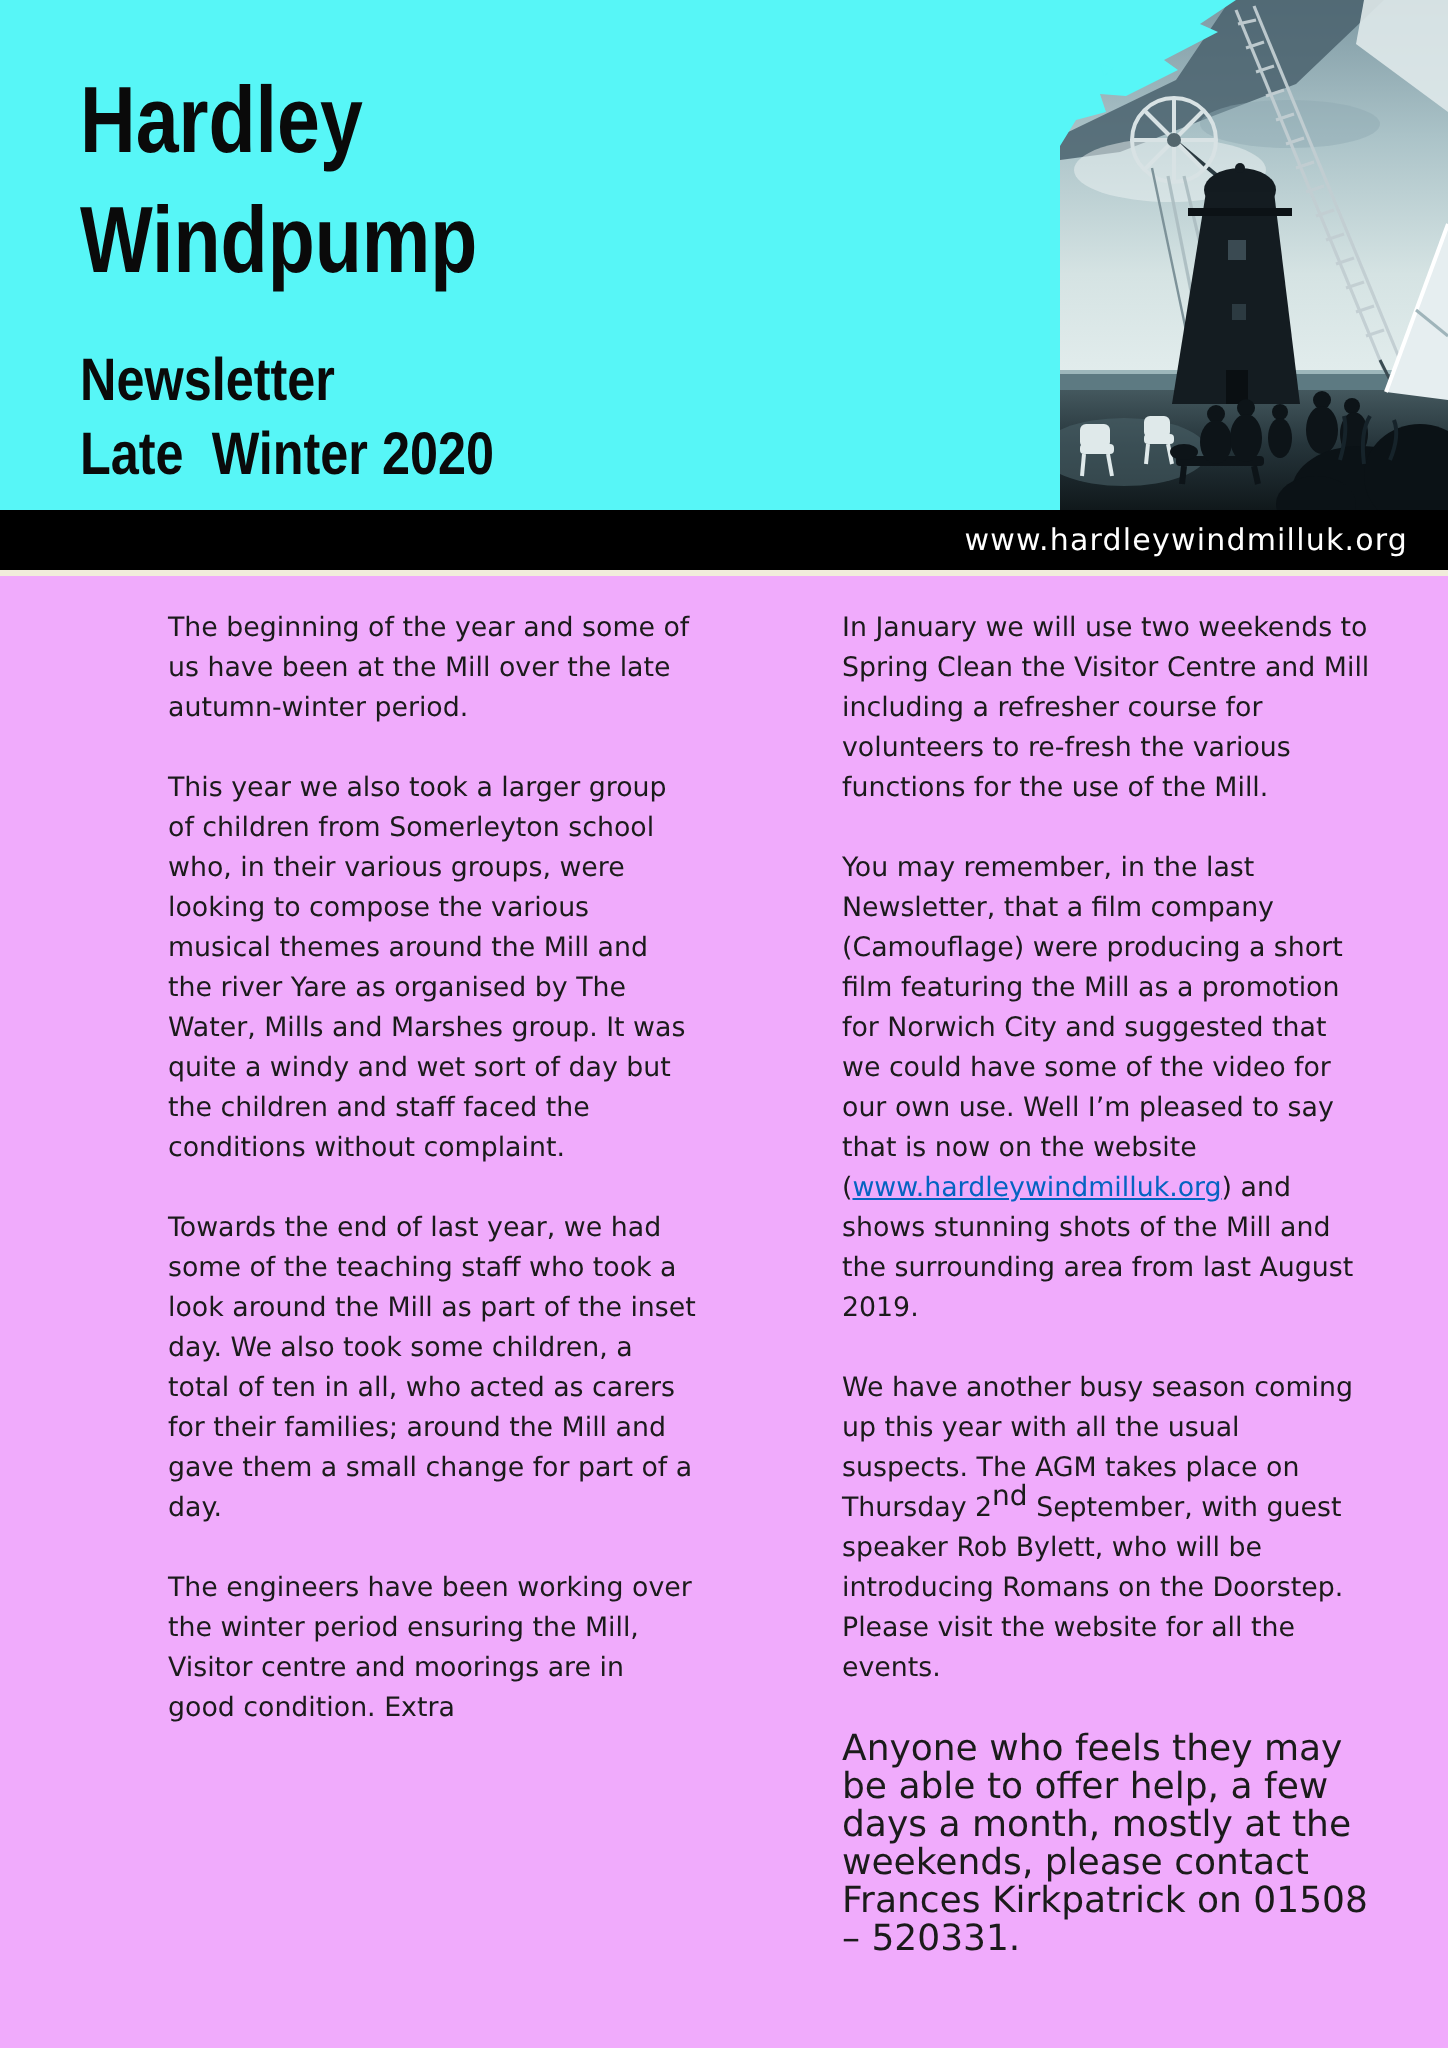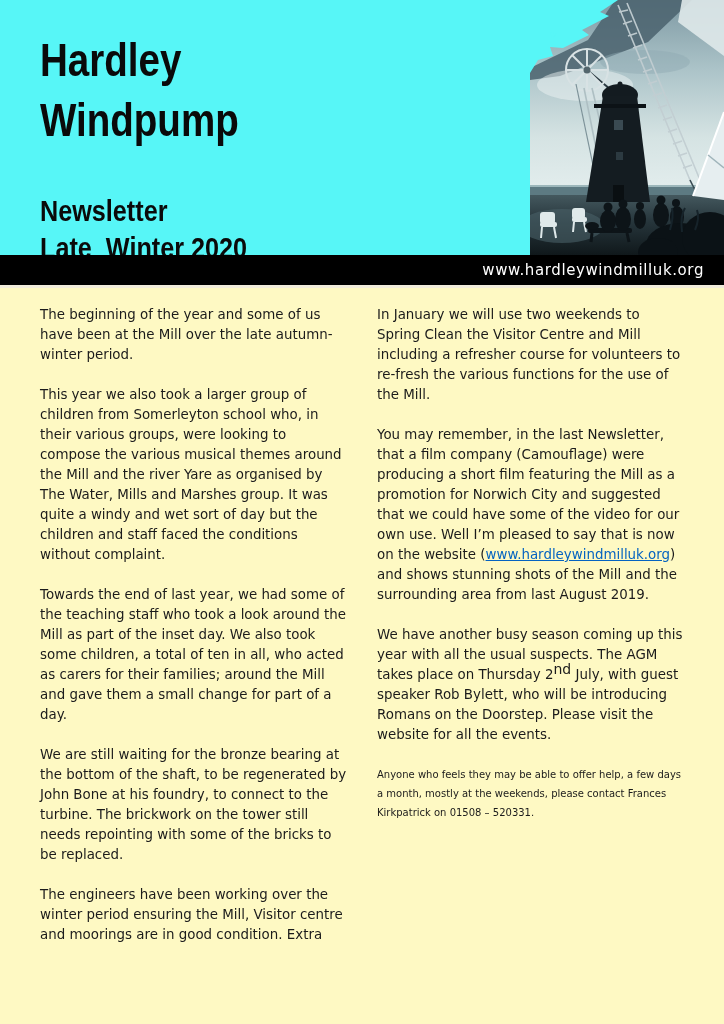--- a/index.html
+++ b/index.html
@@ -5,41 +5,41 @@
   * { margin:0; padding:0; box-sizing:border-box; }
   html,body { width:724px; }
   body {
     font-family:"DejaVu Sans", sans-serif;
     background:#ffffff;
     color:#1b1b1b;
     width:724px; height:1024px;
     position:relative;
     overflow:hidden;
   }
-  .page { position:absolute; inset:0; background:#fef9c3; }
+  .page { position:absolute; inset:0; background:#f0abfc; }
 
   
   .masthead {
     position:absolute; top:0; left:0; width:724px; height:255px;
     background:#57f6f7;
   }
   .titles { position:absolute; left:40px; top:30px; }
   .title-line {
     display:block;
     font-family:"Liberation Sans", sans-serif;
     font-weight:800;
     color:#0a0a0a;
     font-size:47px;
     line-height:60px;
     letter-spacing:0px;
     transform:scaleX(0.82);
     transform-origin:left center;
     white-space:pre;
   }
-  .subtitle-block { margin-top:42px; }
+  .subtitle-block { margin-top:22px; }
   .subtitle-line {
     display:block;
     font-family:"Liberation Sans", sans-serif;
     font-weight:800;
     color:#0a0a0a;
     font-size:30px;
     line-height:37px;
     transform:scaleX(0.84);
     transform-origin:left center;
     white-space:pre;
@@ -71,23 +71,24 @@
     position:absolute; top:291px; left:0; width:724px;
     padding:14px 38px 0 40px;
     display:flex; gap:28px;
   }
   .col { flex:1 1 0; }
   .col p {
     font-size:13.4px;
     line-height:20px;
     margin-bottom:20px;
     color:#1b1b1b;
+    margin-left:44px;
   }
   .col p.small {
-    font-size:10px;
+    font-size:18px;
     line-height:19px;
   }
   .col a {
     color:#0563c1;
     text-decoration:underline;
   }
   .col sup { font-size:14px; line-height:0; }
 </style>
 </head>
 <body>
@@ -226,24 +227,23 @@
 
   <div class="web-bar">
     <span class="url">www.hardleywindmilluk.org</span>
   </div>
 
   <main class="columns">
     <section class="col" id="col-left">
         <p><span>The beginning of the year and some of us have been at the Mill over the late autumn-winter period.</span></p>
         <p><span>This year we also took a larger group of children from Somerleyton school who, in their various groups, were looking to compose the various musical themes around the Mill and the river Yare as organised by The Water, Mills and Marshes group. It was quite a windy and wet sort of day but the children and staff faced the conditions without complaint.</span></p>
         <p><span>Towards the end of last year, we had some of the teaching staff who took a look around the Mill as part of the inset day. We also took some children, a total of ten in all, who acted as carers for their families; around the Mill and gave them a small change for part of a day.</span></p>
-        <p><span>We are still waiting for the bronze bearing at the bottom of the shaft, to be regenerated by John Bone at his foundry, to connect to the turbine. The brickwork on the tower still needs repointing with some of the bricks to be replaced.</span></p>
         <p><span>The engineers have been working over the winter period ensuring the Mill, Visitor centre and moorings are in good condition. Extra</span></p>
       </section>
     <section class="col" id="col-right">
         <p><span>In January we will use two weekends to Spring Clean the Visitor Centre and Mill including a refresher course for volunteers to re-fresh the various functions for the use of the Mill.</span></p>
         <p><span>You may remember, in the last Newsletter, that a film company (Camouflage) were producing a short film featuring the Mill as a promotion for Norwich City and suggested that we could have some of the video for our own use. Well I’m pleased to say that is now on the website (</span><a href="#">www.hardleywindmilluk.org</a><span>) and shows stunning shots of the Mill and the surrounding area from last August 2019.</span></p>
-        <p><span>We have another busy season coming up this year with all the usual suspects. The AGM takes place on Thursday 2</span><sup>nd</sup><span> July, with guest speaker Rob Bylett, who will be introducing Romans on the Doorstep. Please visit the website for all the events.</span></p>
+        <p><span>We have another busy season coming up this year with all the usual suspects. The AGM takes place on Thursday 2</span><sup>nd</sup><span> September, with guest speaker Rob Bylett, who will be introducing Romans on the Doorstep. Please visit the website for all the events.</span></p>
         <p class="small"><span>Anyone who feels they may be able to offer help, a few days a month, mostly at the weekends, please contact Frances Kirkpatrick on 01508 – 520331.</span></p>
       </section>
   </main>
 
 </div>
 
 </body></html>

